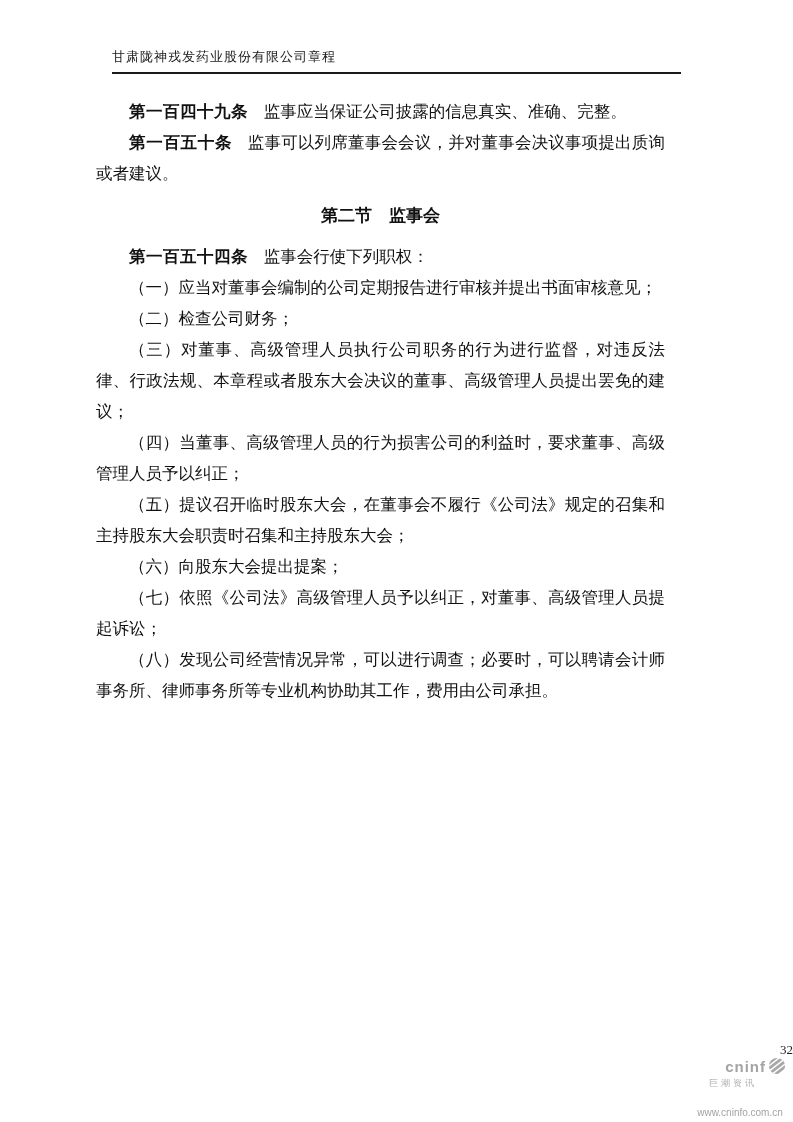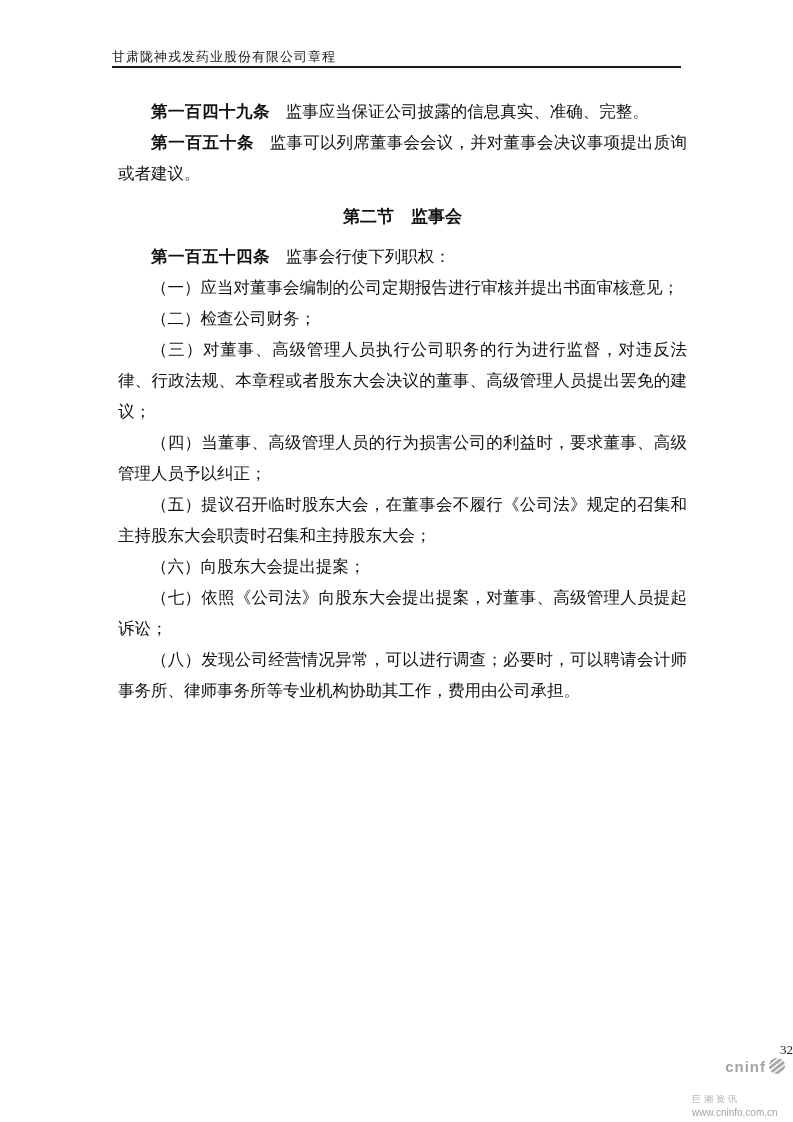--- a/index.html
+++ b/index.html
@@ -16,97 +16,98 @@
   }
   .header {
     position: absolute;
     top: 48px;
     left: 112px;
     right: 112px;
   }
   .header-title {
     font-size: 13px;
     letter-spacing: 1px;
+    padding-bottom: 6px;
     color: #1a1a1a;
   }
   .header-rule {
     border: none;
     border-top: 2px solid #1a1a1a;
     height: 0;
   }
   .content {
     position: absolute;
     top: 96px;
-    left: 118px;
+    left: 96px;
     width: 569px;
     font-size: 16.5px;
     line-height: 31px;
     text-align: justify;
     color: #111111;
   }
   .para {
     text-indent: 2em;
   }
   .article-label {
     font-family: "Liberation Sans", "DejaVu Sans", sans-serif;
     font-weight: bold;
     letter-spacing: 0.5px;
     margin-right: 0.95em;
   }
   .section-heading {
     text-align: center;
     text-indent: 0;
-    font-family: Liberation Sans, sans-serif;
+    font-family: Liberation Mono, monospace;
     font-weight: bold;
     font-size: 17px;
     margin: 12px 0 9px 0;
   }
   .footer-page {
     position: absolute;
     bottom: 64px;
     left: 0;
     width: 100%;
     text-align: right;
     font-size: 13px;
     color: #222222;
   }
   .watermark {
     position: absolute;
     right: 5px;
     bottom: 4px;
     width: 96px;
     color: #a8a8a8;
     font-family: "Liberation Sans", "DejaVu Sans", sans-serif;
-    text-align: left;
+    text-align: center;
     line-height: 1.1;
   }
   .wm-brand-line {
     display: flex;
     align-items: center;
     justify-content: flex-end;
     gap: 2px;
     padding-right: 2px;
   }
   .wm-brand {
     font-size: 15px;
     font-weight: bold;
     letter-spacing: 1px;
     color: #a4a4a4;
   }
   .wm-icon { display: inline-block; }
   .wm-cn {
     font-size: 9px;
     letter-spacing: 3px;
-    margin-top: 17px;
+    margin-top: 1px;
     color: #adadad;
     padding-right: 14px;
   }
   .wm-url {
     font-size: 10px;
-    margin-top: 2px;
+    margin-top: 18px;
     color: #a4a4a4;
     white-space: nowrap;
   }
 </style>
 </head>
 <body>
 
 <div class="page">
 
   <div class="header">
@@ -120,21 +121,21 @@
 
     <p class="section-heading">第二节　监事会</p>
 
     <p class="para"><span class="article-label">第一百五十四条</span><span>监事会行使下列职权：</span></p>
     <p class="para">（一）应当对董事会编制的公司定期报告进行审核并提出书面审核意见；</p>
     <p class="para">（二）检查公司财务；</p>
     <p class="para">（三）对董事、高级管理人员执行公司职务的行为进行监督，对违反法律、行政法规、本章程或者股东大会决议的董事、高级管理人员提出罢免的建议；</p>
     <p class="para">（四）当董事、高级管理人员的行为损害公司的利益时，要求董事、高级管理人员予以纠正；</p>
     <p class="para">（五）提议召开临时股东大会，在董事会不履行《公司法》规定的召集和主持股东大会职责时召集和主持股东大会；</p>
     <p class="para">（六）向股东大会提出提案；</p>
-    <p class="para">（七）依照《公司法》向股东大会提出提案，对董事、高级管理人员提起诉讼；</p>
+    <p class="para">（七）依照《公司法》高级管理人员予以纠正，对董事、高级管理人员提起诉讼；</p>
     <p class="para">（八）发现公司经营情况异常，可以进行调查；必要时，可以聘请会计师事务所、律师事务所等专业机构协助其工作，费用由公司承担。</p>
   </div>
 
   <div class="footer-page">32</div>
 
   <div class="watermark">
     <div class="wm-brand-line">
       <span class="wm-brand">cninf</span>
       <span class="wm-icon">
         <svg width="18" height="18" viewBox="0 0 20 20" aria-hidden="true">

